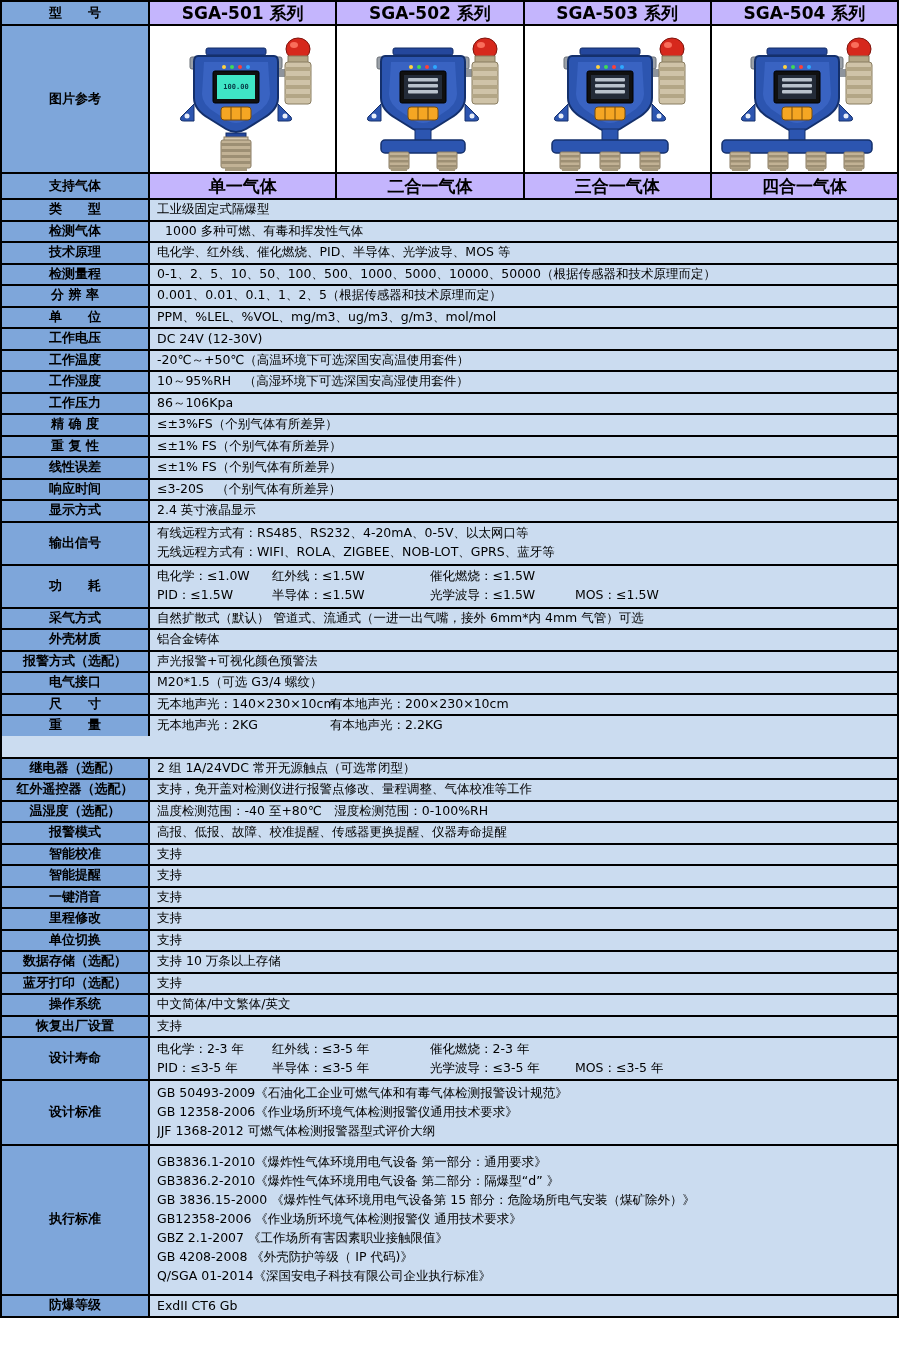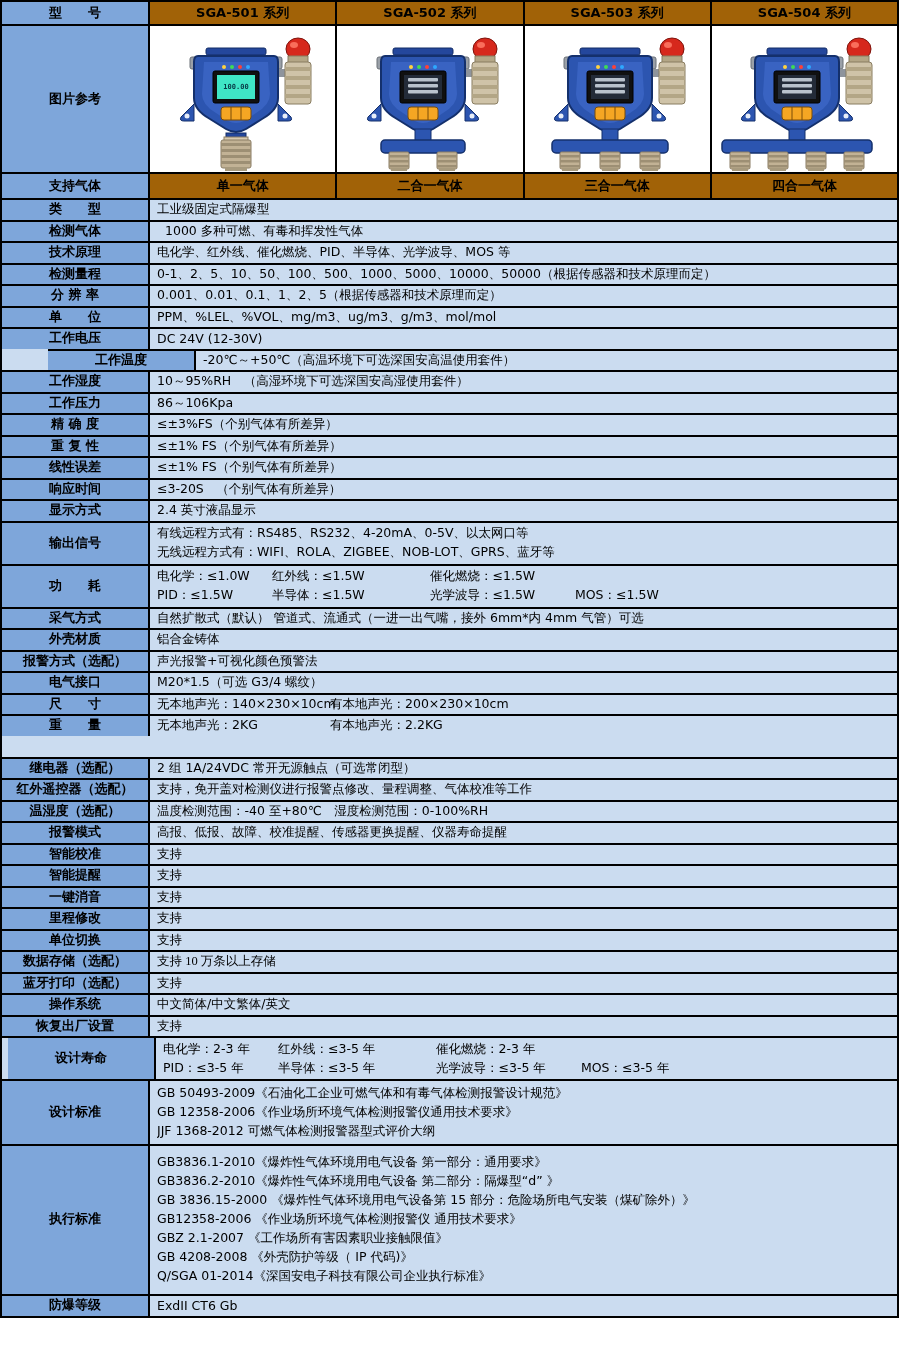--- a/index.html
+++ b/index.html
@@ -6,21 +6,21 @@
   body{font-family:"DejaVu Sans",sans-serif;color:#000;}
   .tbl{width:899px;border:2px solid #000;box-sizing:border-box;background:#CBDCF0;}
   .row{display:flex;align-items:stretch;box-sizing:border-box;}
   .row + .row, #specrows .row:first-child{border-top:2px solid #000;}
   #specrows .row + .row{border-top:2px solid #000;}
   .lab{flex:0 0 148px;width:148px;background:#7EA6DA;border-right:2px solid #000;
        display:flex;align-items:center;justify-content:center;text-align:center;
        font-weight:bold;font-size:13px;line-height:1.15;padding:1px 2px;box-sizing:border-box;}
   .cells{flex:1;display:flex;min-width:0;}
   .mcell,.gascell{flex:1 1 0;display:flex;align-items:center;justify-content:center;
-       font-weight:bold;font-size:13px;background:#a16207;box-sizing:border-box;}
+       font-weight:bold;font-size:17px;background:#c4b5fd;box-sizing:border-box;}
   .mcell + .mcell,.gascell + .gascell,.imgcell + .imgcell{border-left:2px solid #000;}
   .imgcell{flex:1 1 0;background:#fff;display:flex;align-items:center;justify-content:center;overflow:hidden;}
   .hdr{height:22px;}
   .imgr{height:148px;}
   .gasr{height:26px;}
   .vw{flex:1;background:#CBDCF0;display:flex;flex-direction:column;justify-content:center;
       padding:0 4px 0 7px;font-size:12.5px;min-width:0;box-sizing:border-box;}
   .line{height:19px;display:flex;align-items:center;white-space:nowrap;overflow:hidden;}
   .seg{display:inline-block;flex:0 0 auto;}
 </style>
@@ -284,21 +284,21 @@
         <div class="vw">
           <div class="line">PPM、%LEL、%VOL、mg/m3、ug/m3、g/m3、mol/mol</div>
         </div>
       </div>
       <div class="row spec" style="min-height: 21.5px;">
         <div class="lab">工作电压</div>
         <div class="vw">
           <div class="line">DC 24V (12-30V)</div>
         </div>
       </div>
-      <div class="row spec" style="min-height: 21.5px; margin-left: 46px;">
+      <div class="row spec" style="min-height: 21.5px;">
         <div class="lab">工作温度</div>
         <div class="vw">
           <div class="line">-20℃～+50℃（高温环境下可选深国安高温使用套件）</div>
         </div>
       </div>
       <div class="row spec" style="min-height: 21.5px;">
         <div class="lab">工作湿度</div>
         <div class="vw">
           <div class="line">10～95%RH　（高湿环境下可选深国安高湿使用套件）</div>
         </div>
@@ -451,21 +451,21 @@
         <div class="vw">
           <div class="line">支持</div>
         </div>
       </div>
       <div class="row spec" style="min-height: 21.5px;">
         <div class="lab">单位切换</div>
         <div class="vw">
           <div class="line">支持</div>
         </div>
       </div>
-      <div class="row spec" style="min-height: 21.5px; font-family: Liberation Serif, serif;">
+      <div class="row spec" style="min-height: 21.5px;">
         <div class="lab">数据存储（选配）</div>
         <div class="vw">
           <div class="line">支持 10 万条以上存储</div>
         </div>
       </div>
       <div class="row spec" style="min-height: 21.5px;">
         <div class="lab">蓝牙打印（选配）</div>
         <div class="vw">
           <div class="line">支持</div>
         </div>
@@ -475,21 +475,21 @@
         <div class="vw">
           <div class="line">中文简体/中文繁体/英文</div>
         </div>
       </div>
       <div class="row spec" style="min-height: 21.5px;">
         <div class="lab">恢复出厂设置</div>
         <div class="vw">
           <div class="line">支持</div>
         </div>
       </div>
-      <div class="row spec" style="min-height: 43px; padding-left: 6px;">
+      <div class="row spec" style="min-height: 43px;">
         <div class="lab">设计寿命</div>
         <div class="vw">
           <div class="line">
             <span class="seg" style="width: 115px;">电化学：2-3 年</span>
             <span class="seg" style="width: 158px;">红外线：≤3-5 年</span>
             <span class="seg" style="width: 145px;">催化燃烧：2-3 年</span>
           </div>
           <div class="line">
             <span class="seg" style="width: 115px;">PID：≤3-5 年</span>
             <span class="seg" style="width: 158px;">半导体：≤3-5 年</span>

